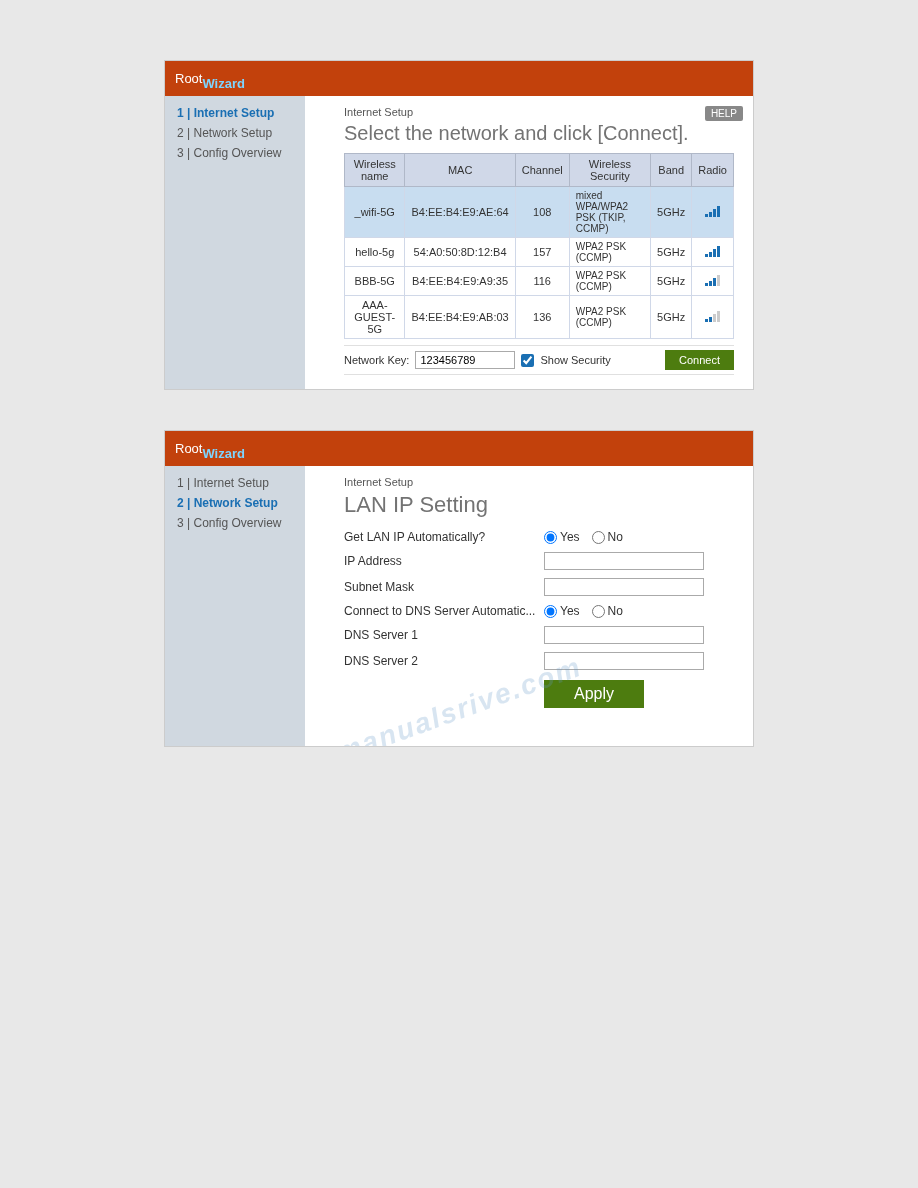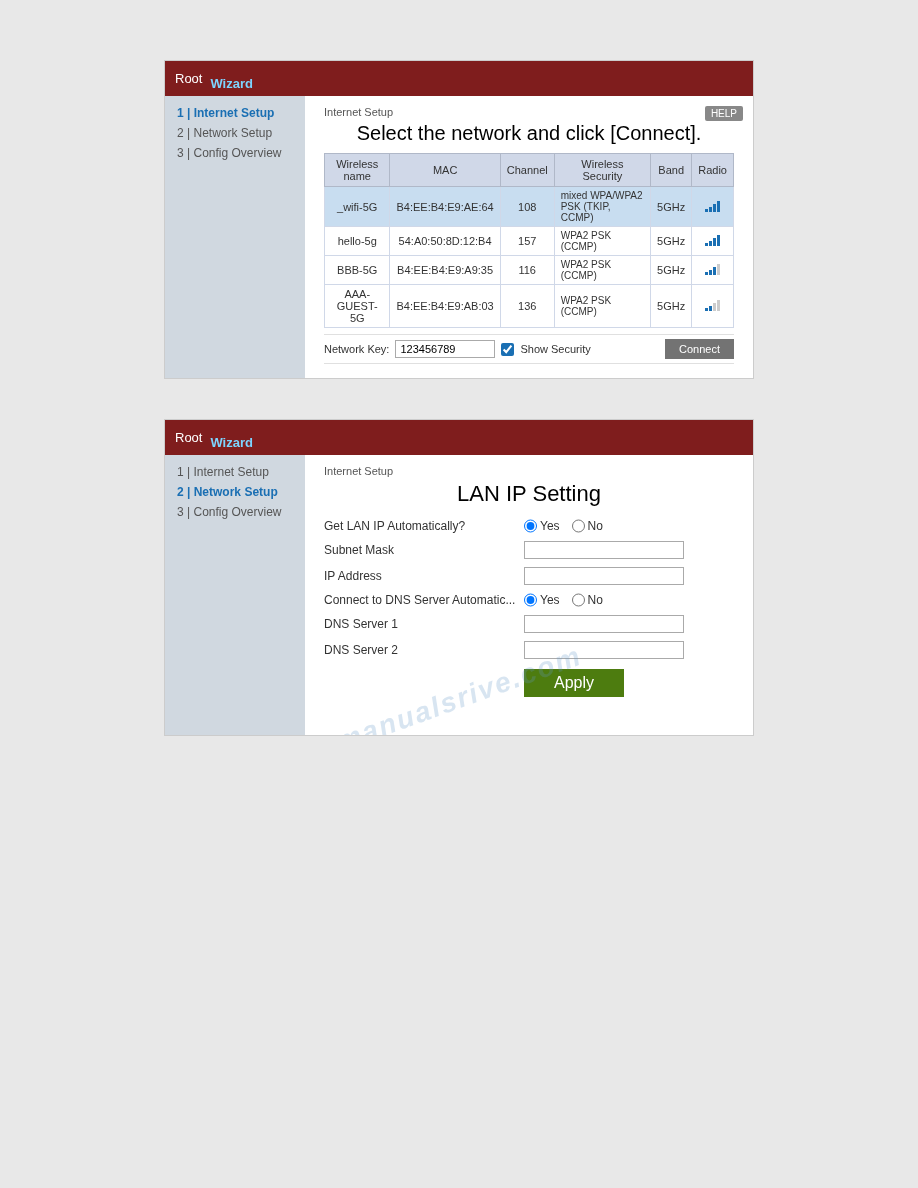--- a/index.html
+++ b/index.html
@@ -12,42 +12,42 @@
     }
 
     .panel {
       width: 590px;
       margin: 0 auto 40px auto;
       border: 1px solid #ccc;
       background: #fff;
     }
 
     .panel-header {
-      background: #7f1d1d;
+      background: #c2410c;
       color: #fff;
       padding: 5px 10px;
       display: flex;
       align-items: center;
-      gap: 8px;
       font-size: 13px;
     }
 
     .panel-header .root-label {
       font-weight: normal;
     }
 
     .panel-header .wizard-label {
       color: #7dd4ff;
       font-weight: bold;
       margin-top: 10px;
     }
 
     .panel-body {
       display: flex;
       min-height: 220px;
+      gap: 20px;
     }
 
     .sidebar {
       width: 140px;
       background: #d0d8e0;
       padding: 10px 12px;
       flex-shrink: 0;
     }
 
     .sidebar-item {
@@ -73,23 +73,22 @@
     }
 
     .internet-setup-label {
       font-size: 11px;
       color: #555;
       margin-bottom: 4px;
     }
 
     .page-title {
       font-size: 20px;
-      color: #000000;
+      color: #737373;
       margin-bottom: 8px;
-      text-align: center;
     }
 
     .help-btn {
       position: absolute;
       top: 10px;
       right: 10px;
       background: #888;
       color: #fff;
       border: none;
       padding: 2px 6px;
@@ -158,21 +157,21 @@
     .show-password-checkbox {
       accent-color: #1a6fb3;
     }
 
     .show-password-label {
       font-size: 11px;
       color: #333;
     }
 
     .connect-btn {
-      background: #737373;
+      background: #4d7c0f;
       color: #fff;
       border: none;
       padding: 4px 14px;
       font-size: 11px;
       cursor: pointer;
       margin-left: auto;
     }
 
     
     .lan-form {
@@ -200,20 +199,21 @@
     }
 
     .radio-group {
       display: flex;
       align-items: center;
       gap: 12px;
     }
 
     .radio-group label {
       display: flex;
+      align-items: center;
       gap: 3px;
       font-size: 12px;
       cursor: pointer;
     }
 
     .apply-btn {
       background: #4d7c0f;
       color: #fff;
       border: none;
       padding: 5px 30px;
@@ -359,26 +359,26 @@
               <span>Yes</span>
             </label>
             <label>
               <input type="radio" name="get_lan_ip" style="">
               <span>No</span>
             </label>
           </div>
         </div>
 
         <div class="form-row">
+          <span class="form-label">IP Address</span>
+          <input class="form-input" type="text" value="" style="">
+        </div>
+
+        <div class="form-row">
           <span class="form-label">Subnet Mask</span>
-          <input class="form-input" type="text" value="" style="">
-        </div>
-
-        <div class="form-row">
-          <span class="form-label">IP Address</span>
           <input class="form-input" type="text" value="" style="">
         </div>
 
 
         <div class="form-row">
           <span class="form-label">Connect to DNS Server Automatic...</span>
           <div class="radio-group">
             <label>
               <input type="radio" name="dns_auto" checked="" style="">
               <span>Yes</span>

